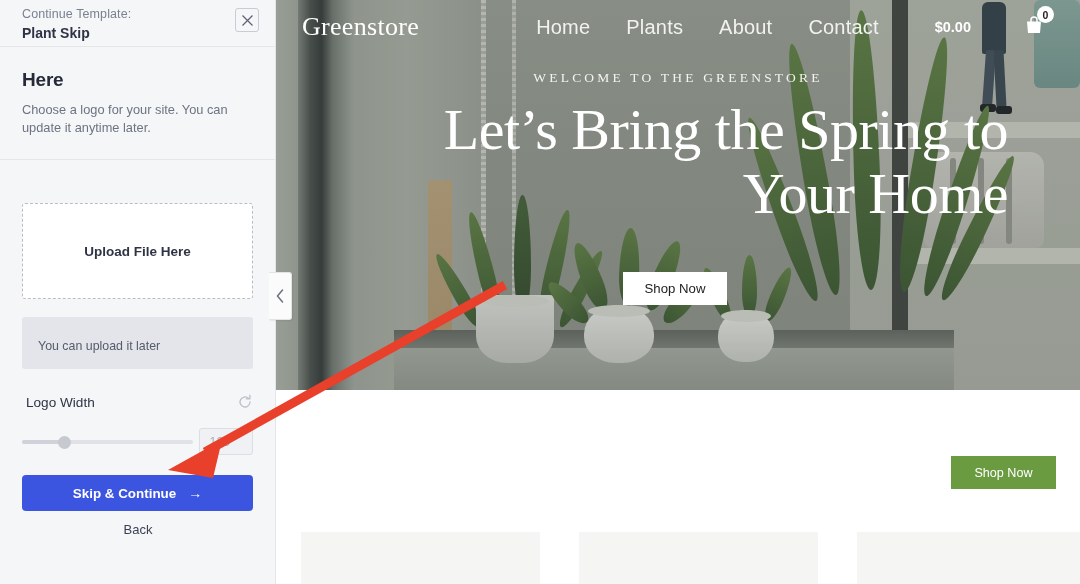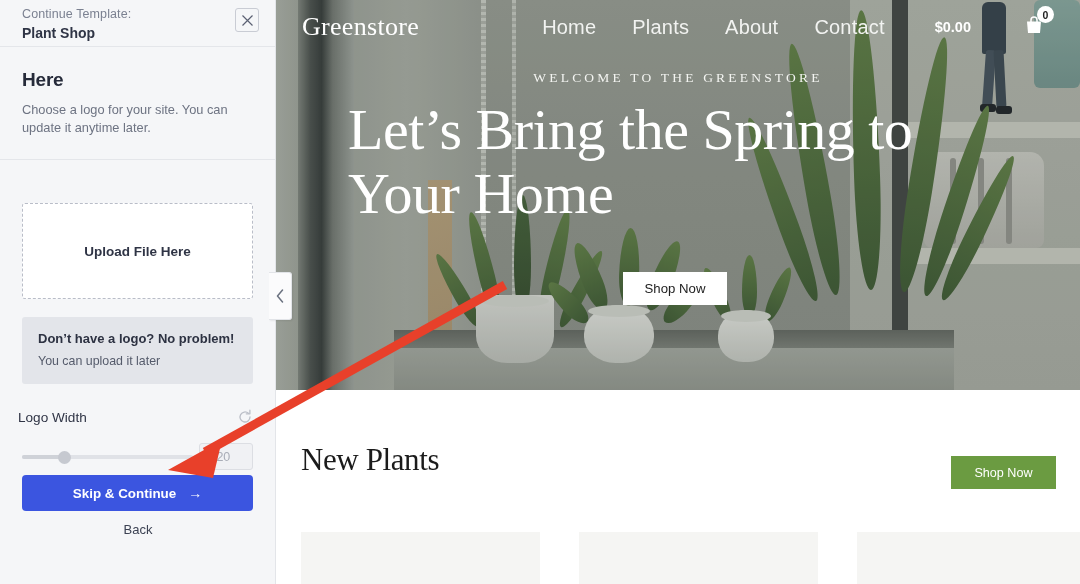--- a/index.html
+++ b/index.html
@@ -73,21 +73,21 @@
   .hint-box {
     margin: 18px 22px 0 22px;
     background: #e3e5ea;
     border-radius: 3px;
     padding: 14px 16px 16px 16px;
   }
   .hint-title { font-size: 13px; font-weight: bold; color: #2d3242; }
   .hint-sub { font-size: 12.4px; color: #555b6b; margin-top: 8px; }
 
   .field-row {
-    margin: 25px 22px 0 18px;
+    margin: 25px 22px 0 26px;
     display: flex; align-items: center; justify-content: space-between;
   }
   .field-label { font-size: 13.6px; color: #2f3445; }
   .reset-btn { width: 16px; height: 16px; cursor: pointer; opacity: .55; }
 
   .slider-row {
     margin: 18px 22px 0 22px;
     display: flex; align-items: center;
   }
   .slider { position: relative; width: 171px; height: 16px; cursor: pointer; }
@@ -263,21 +263,21 @@
     font-family: "Liberation Serif", serif;
     font-size: 26px; color: #ffffff; letter-spacing: .3px;
   }
   .nav-links {
     margin-left: auto; display: flex; align-items: center; gap: 36px;
     margin-right: 18px;
   }
   .nav-link {
     font-size: 20px; color: #f2f3f1; cursor: pointer; letter-spacing: .2px;
   }
-  .nav-price { font-size: 14.5px; color:#ffffff; font-weight:bold; margin-left: 14px; }
+  .nav-price { font-size: 14.5px; color:#ffffff; font-weight:bold; margin-left: 20px; }
   .cart-wrap { position: relative; margin-left: 16px; cursor:pointer; }
   .cart-badge {
     position: absolute; right: -9px; top: -8px;
     min-width: 17px; height: 17px; border-radius: 50%;
     background: #ffffff; color: #222; font-size: 10.5px; font-weight: bold;
     display:flex; align-items:center; justify-content:center; padding:0 4px;
   }
   .user-icon { margin-left: 24px; margin-right: 8px; cursor:pointer; }
 
   .hero-text {
@@ -287,21 +287,21 @@
   }
   .eyebrow {
     margin-top: 70px;
     font-family: "Liberation Serif", serif;
     font-size: 13.5px; color: #f3f4f1; letter-spacing: 3.2px;
   }
   .hero-title {
     margin-top: 12px;
     font-family: "Liberation Serif", serif;
     font-size: 58px; line-height: 64px; color:#ffffff;
-    text-align: left; font-weight: normal; letter-spacing: -.5px;
+    text-align: right; font-weight: normal; letter-spacing: -.5px;
     max-width: 660px;
   }
   .hero-btn {
     position: absolute; left: 347px; top: 272px;
     width: 104px; height: 33px; background: #ffffff;
     display: flex; align-items: center; justify-content: center;
     font-size: 13.2px; color: #222; z-index: 9; cursor: pointer;
   }
 
   
@@ -326,38 +326,37 @@
 </style>
 </head>
 <body>
 
 <div id="app">
 
   <div class="panel">
 
     <div class="panel-head">
       <div class="tpl-label">Continue Template:</div>
-      <div class="tpl-name">Plant Shop</div>
+      <div class="tpl-name">Plant Skip</div>
       <div class="close-btn">
         <svg width="13" height="13" viewBox="0 0 13 13">
           <path d="M1.5 1.5 L11.5 11.5 M11.5 1.5 L1.5 11.5" stroke="#5b6173" stroke-width="1.2" fill="none"></path>
         </svg>
       </div>
     </div>
 
     <div class="section-title">Here</div>
     <div class="section-desc">Choose a logo for your site. You can update it anytime later.</div>
     <div class="divider"></div>
 
     <div class="upload-box">
       <div class="upload-title">Upload File Here</div>
     </div>
 
     <div class="hint-box">
-      <div class="hint-title">Don’t have a logo? No problem!</div>
       <div class="hint-sub">You can upload it later</div>
     </div>
 
     <div class="field-row">
       <div class="field-label">Logo Width</div>
       <svg class="reset-btn" viewBox="0 0 16 16">
         <path d="M13 8a5 5 0 1 1-1.6-3.7" stroke="#8d93a1" stroke-width="1.3" fill="none" stroke-linecap="round"></path>
         <path d="M12.9 1.2 L12.9 4.8 L9.3 4.8" stroke="#8d93a1" stroke-width="1.3" fill="none" stroke-linecap="round" stroke-linejoin="round"></path>
       </svg>
     </div>
@@ -482,21 +481,20 @@
       </div>
 
       <div class="hero-text">
         <div class="eyebrow">WELCOME TO THE GREENSTORE</div>
         <h1 class="hero-title">Let’s Bring the Spring to Your Home</h1>
       </div>
       <div class="hero-btn">Shop Now</div>
     </div>
 
     <div class="lower">
-      <div class="sec-head">New Plants</div>
       <button class="green-btn">Shop Now</button>
       <div class="cards">
         <div class="card"></div>
         <div class="card"></div>
         <div class="card"></div>
       </div>
     </div>
   </div>
 
   <svg class="annot" viewBox="0 0 1080 584">

